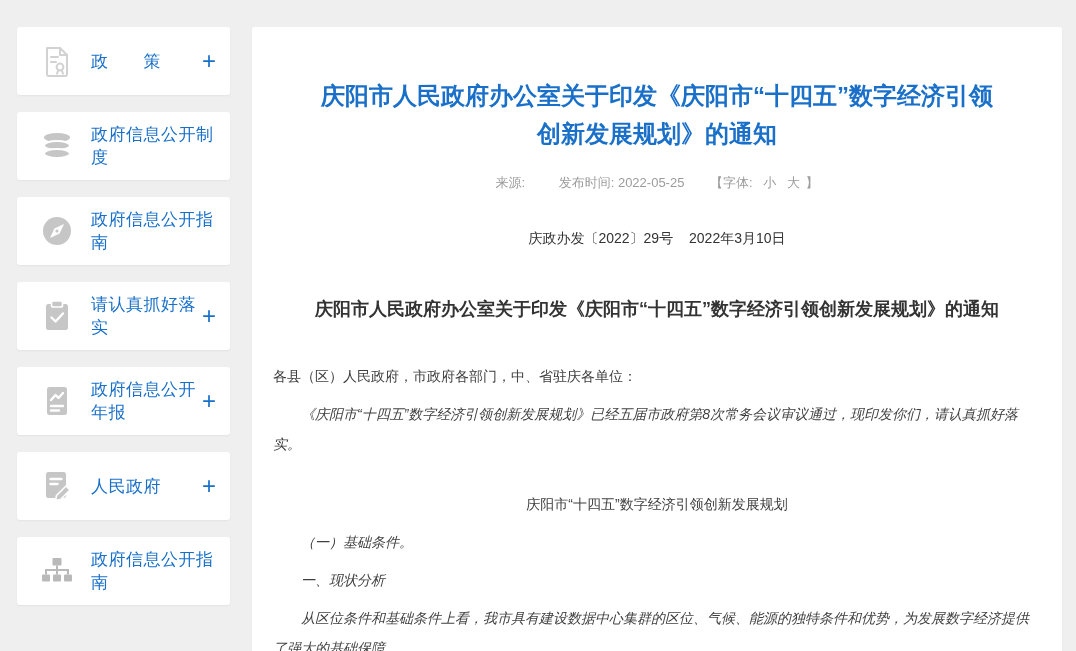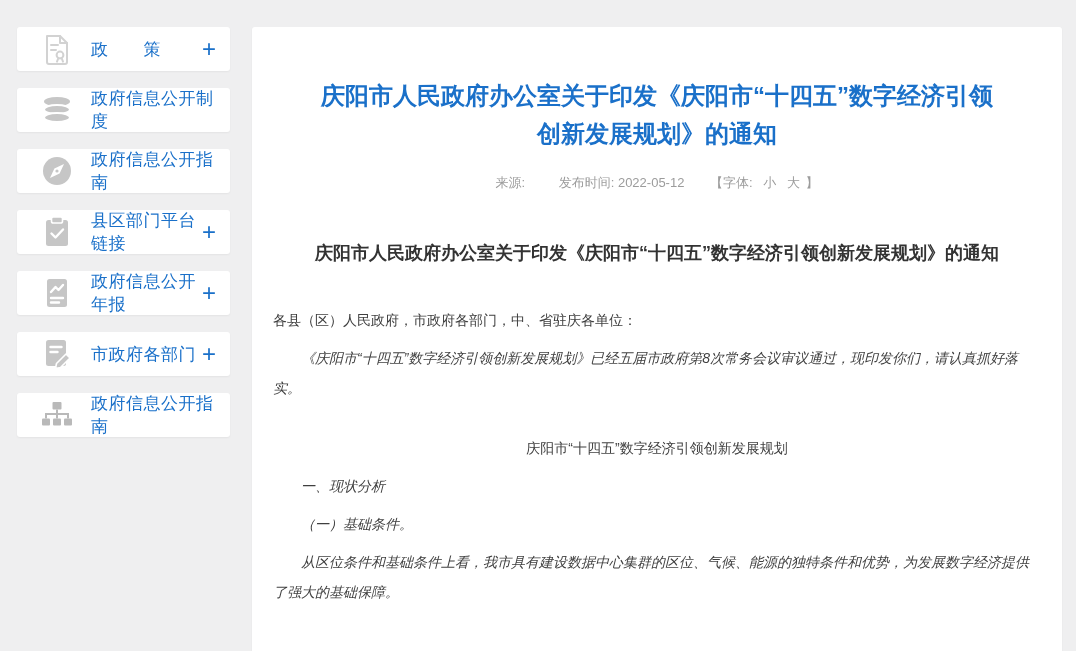--- a/index.html
+++ b/index.html
@@ -7,21 +7,21 @@
   body {
     width:1076px; height:651px; overflow:hidden;
     background:#efeff0;
     font-family:"Liberation Sans","DejaVu Sans",sans-serif;
   }
   .layout { display:flex; padding:27px 14px 0 17px; align-items:flex-start; }
 
   
   .sidebar { width:213px; margin-right:22px; flex-shrink:0; }
   .side-item {
-    background:#fff; border-radius:3px; margin-bottom:17px; height:44px;
+    background:#fff; border-radius:3px; margin-bottom:17px; height:68px;
     display:flex; align-items:center; padding:0 14px 0 22px;
     box-shadow:0 1px 2px rgba(0,0,0,0.05); cursor:pointer;
   }
   .side-icon { width:36px; height:36px; margin-right:16px; flex-shrink:0; }
   .side-label { color:#1a70c9; font-size:17px; line-height:23px; flex:1; letter-spacing:0.5px; }
   .side-plus { color:#1a70c9; font-size:24px; line-height:24px; margin-left:2px; font-weight:400; }
 
   
   .main {
     flex:1; background:#fff; border-radius:3px;
@@ -97,21 +97,21 @@
     </div>
 
     <div class="side-item">
       <span class="side-icon">
         <svg viewBox="0 0 36 36" width="36" height="36">
           <rect class="ic-fill" x="7" y="6" width="22" height="26" rx="2.5"></rect>
           <rect x="12.5" y="3" width="11" height="6" rx="1.8" fill="#c6c6c6" stroke="#fff" stroke-width="1.6"></rect>
           <path class="ic-white" d="M12.5 19.5 l4 4 l7.5 -8"></path>
         </svg>
       </span>
-      <span class="side-label">县区部门平台链接</span>
+      <span class="side-label">请认真抓好落实</span>
       <span class="side-plus">+</span>
     </div>
 
     <div class="side-item">
       <span class="side-icon">
         <svg viewBox="0 0 36 36" width="36" height="36">
           <rect class="ic-fill" x="8" y="4" width="20" height="28" rx="2.5"></rect>
           <path class="ic-white" d="M12 17 l4.5 -5 l3 3 l4.5 -5"></path>
           <path class="ic-white" d="M12 23 h12 M12 27.5 h8"></path>
         </svg>
@@ -121,21 +121,21 @@
     </div>
 
     <div class="side-item">
       <span class="side-icon">
         <svg viewBox="0 0 36 36" width="36" height="36">
           <rect class="ic-fill" x="7" y="4" width="20" height="26" rx="2.5"></rect>
           <path class="ic-white" d="M11.5 11 h11 M11.5 16 h7"></path>
           <path d="M17.5 27.5 l9.5 -9.5 l4 4 l-9.5 9.5 l-5 1 Z" fill="#c6c6c6" stroke="#fff" stroke-width="1.6" stroke-linejoin="round"></path>
         </svg>
       </span>
-      <span class="side-label">市政府各部门</span>
+      <span class="side-label">人民政府</span>
       <span class="side-plus">+</span>
     </div>
 
     <div class="side-item">
       <span class="side-icon">
         <svg viewBox="0 0 36 36" width="36" height="36">
           <rect class="ic-fill-d" x="13.5" y="5" width="9" height="7.5" rx="1"></rect>
           <path fill="none" stroke="#b9b9b9" stroke-width="2" d="M18 12.5 v4.5 M7 21.5 v-4.5 h22 v4.5 M18 17 v4.5"></path>
           <rect class="ic-fill-d" x="3" y="21.5" width="8" height="7" rx="1"></rect>
           <rect class="ic-fill-d" x="14" y="21.5" width="8" height="7" rx="1"></rect>
@@ -146,33 +146,37 @@
     </div>
 
   </div>
 
   <div class="main">
 
     <h1 class="article-title">庆阳市人民政府办公室关于印发《庆阳市“十四五”数字经济引领创新发展规划》的通知</h1>
 
     <div class="meta">
       <span>来源:</span>
-      <span class="gap-l">发布时间: 2022-05-12</span>
+      <span class="gap-l">发布时间: 2022-05-25</span>
       <span class="gap-m">【字体:</span>
       <span class="font-link">小</span>
       <span class="font-link">大</span>
       <span class="font-close">】</span>
     </div>
 
+    <div class="doc-line">
+      <span>庆政办发〔2022〕29号</span>
+      <span class="doc-date">2022年3月10日</span>
+    </div>
 
     <h2 class="subtitle">庆阳市人民政府办公室关于印发《庆阳市“十四五”数字经济引领创新发展规划》的通知</h2>
 
     <div class="body-text">
       <p>各县（区）人民政府，市政府各部门，中、省驻庆各单位：</p>
       <p class="indent">《庆阳市“十四五”数字经济引领创新发展规划》已经五届市政府第8次常务会议审议通过，现印发你们，请认真抓好落实。</p>
       <p class="center">庆阳市“十四五”数字经济引领创新发展规划</p>
+      <p class="indent">（一）基础条件。</p>
       <p class="indent">一、现状分析</p>
-      <p class="indent">（一）基础条件。</p>
       <p class="indent">从区位条件和基础条件上看，我市具有建设数据中心集群的区位、气候、能源的独特条件和优势，为发展数字经济提供了强大的基础保障。</p>
     </div>
 
   </div>
 </div>
 
 </body></html>

